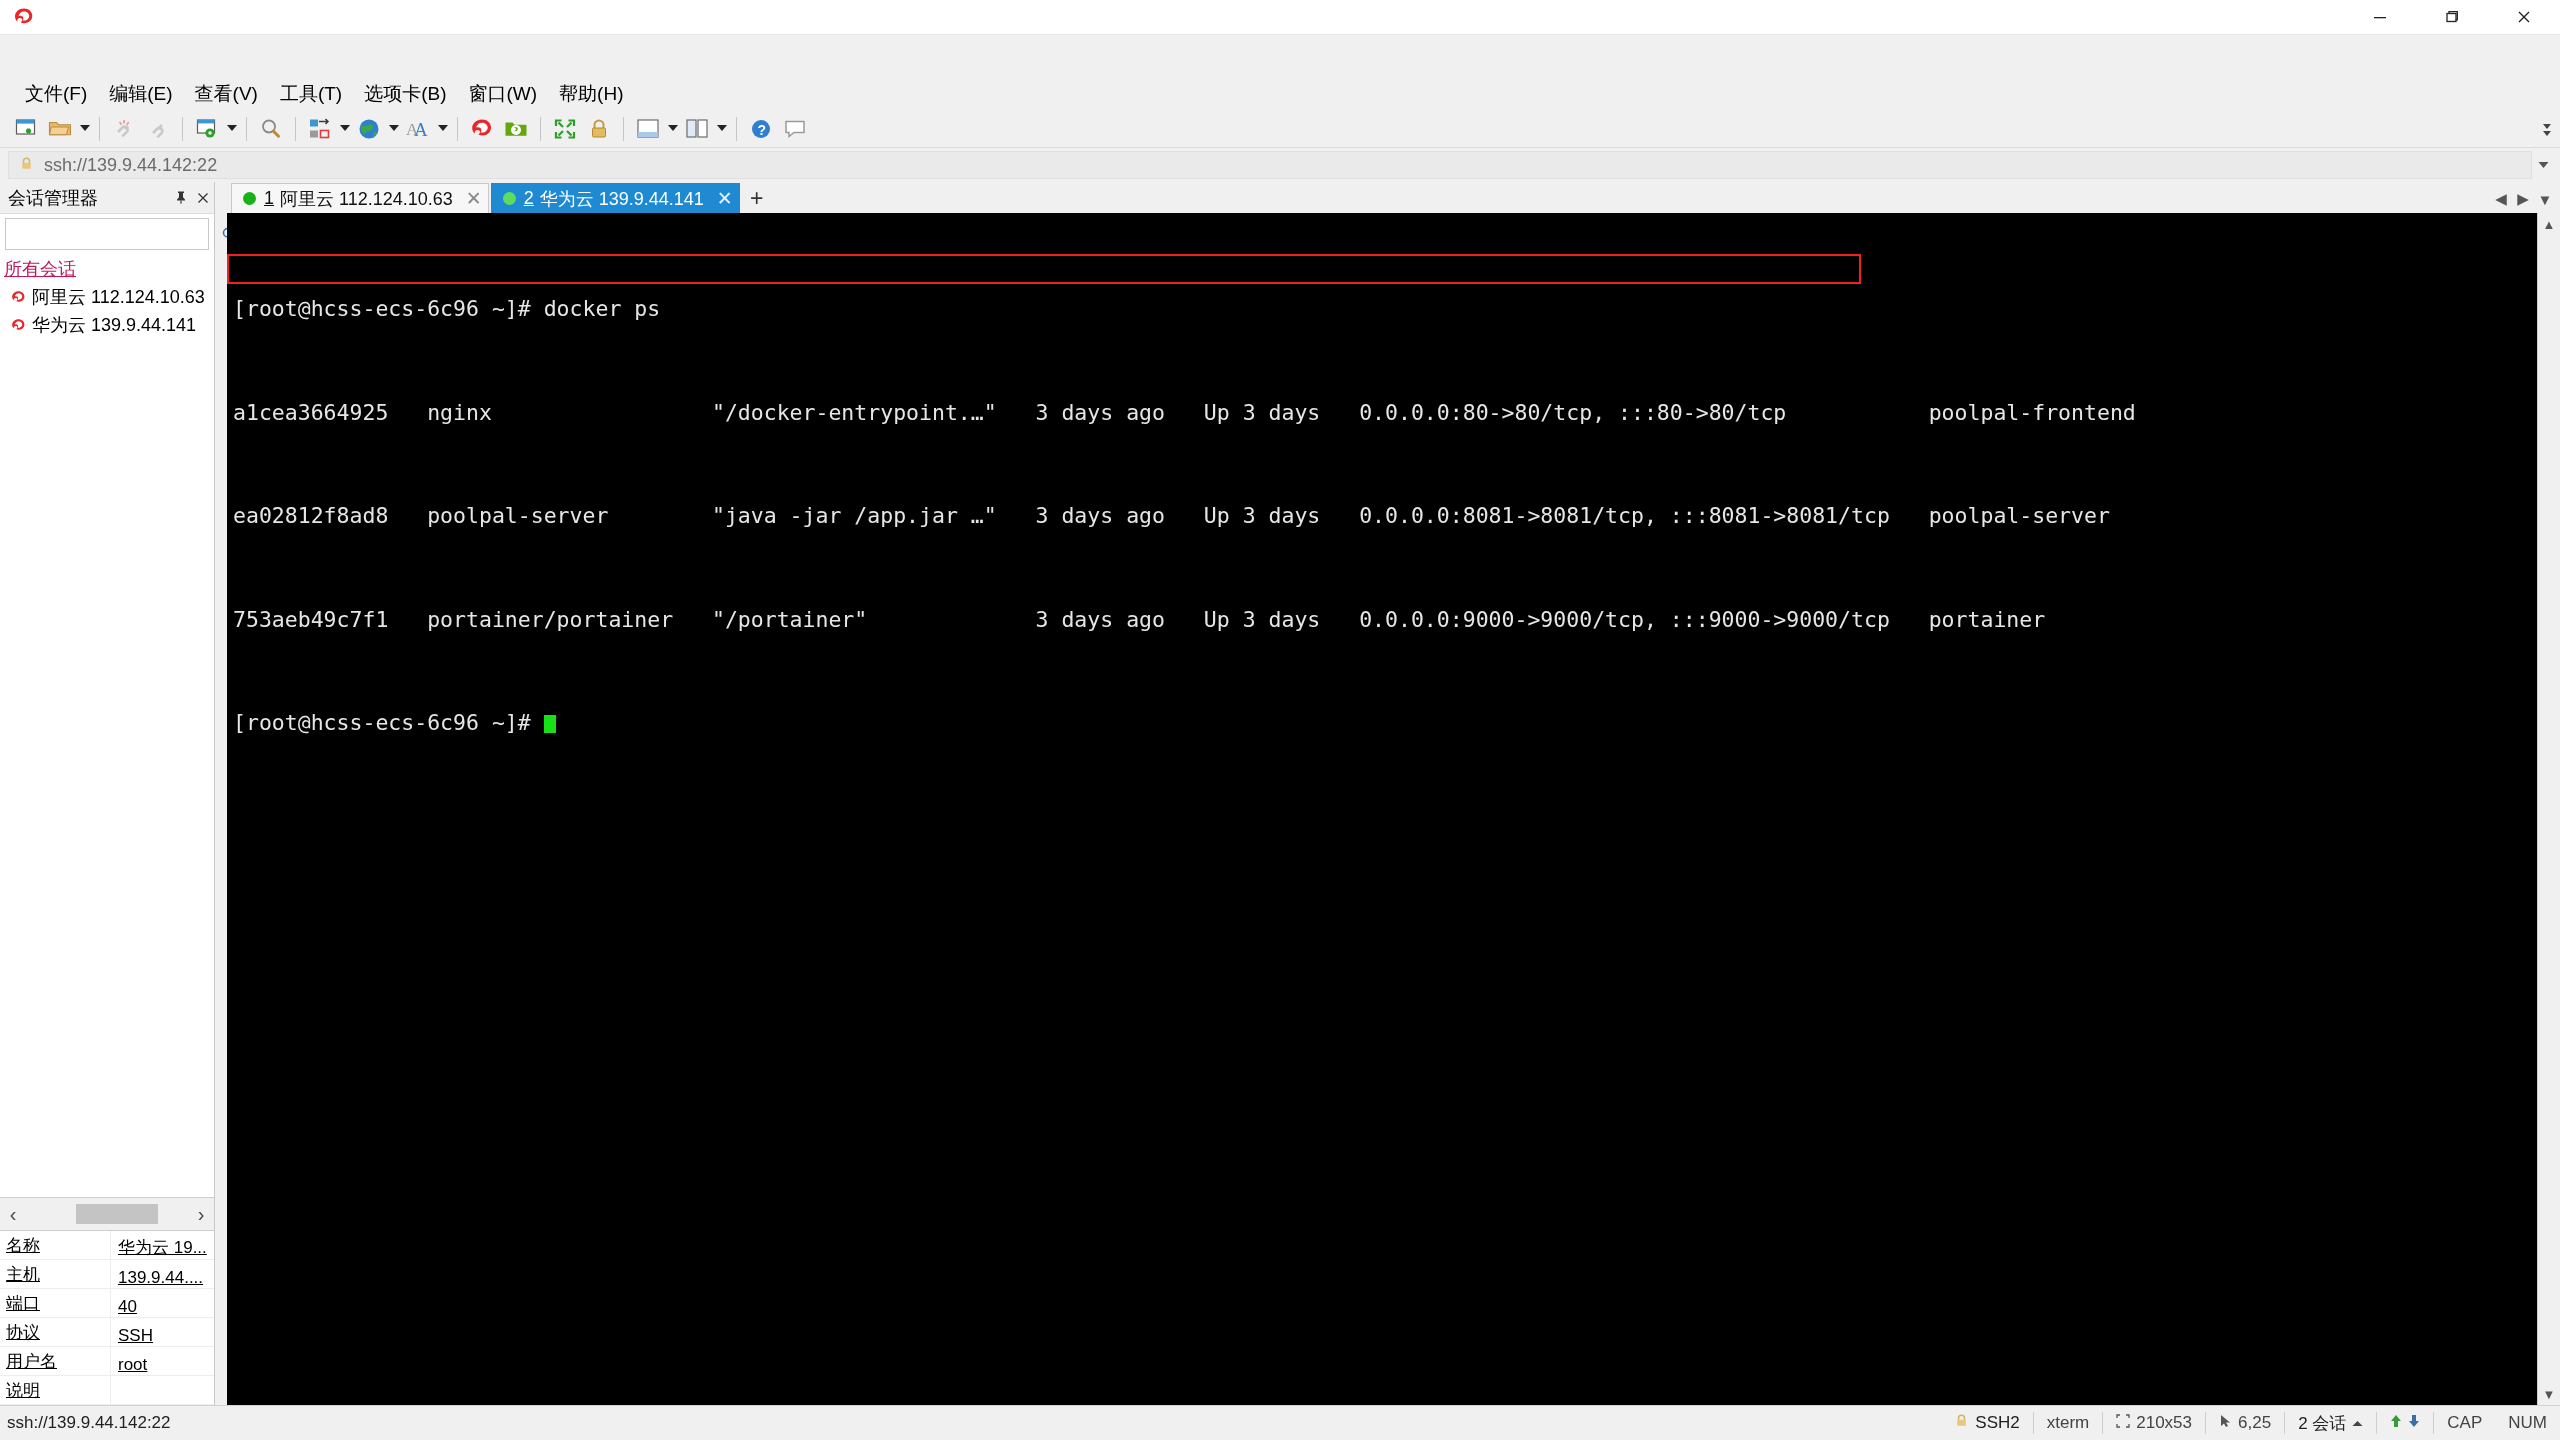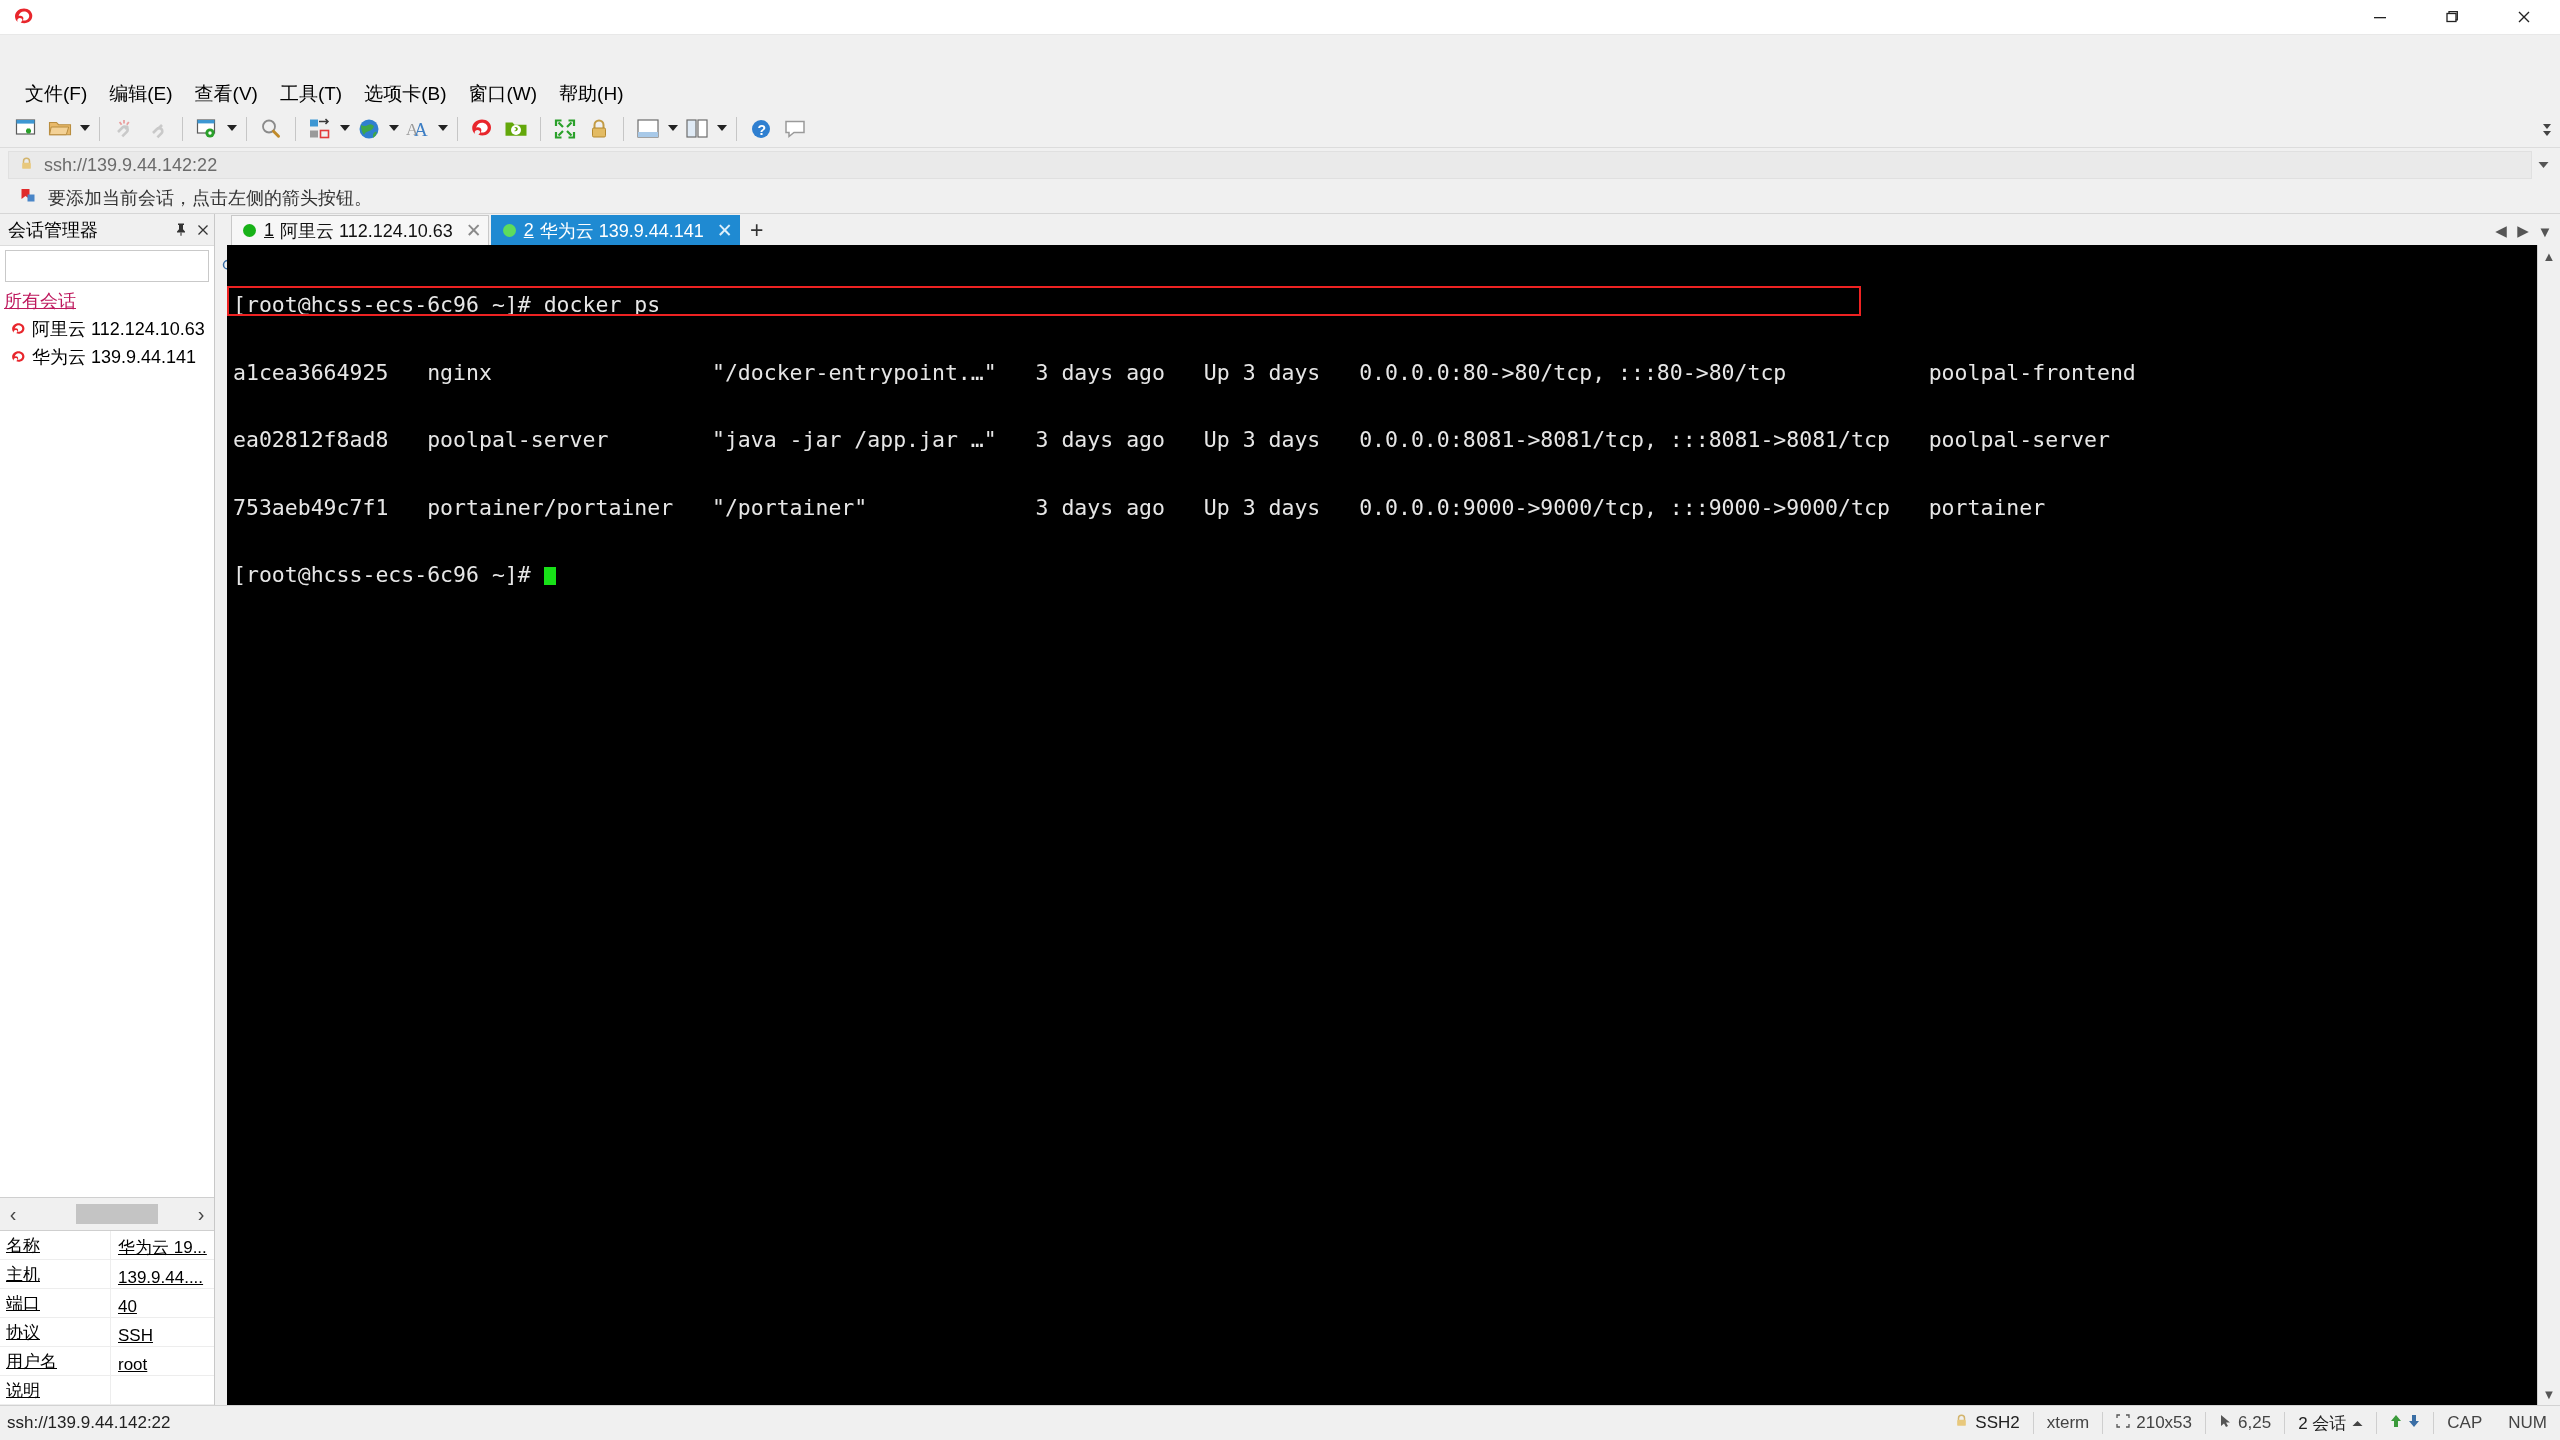--- a/index.html
+++ b/index.html
@@ -129,21 +129,21 @@
   .tab-nav div{width:22px;height:24px;display:flex;align-items:center;justify-content:center;
     font-size:15px;color:#555;}
 
   .termwrap{flex:1;display:flex;min-height:0;background:#000;position:relative;}
   .terminal{
     flex:1;background:#000;color:#e6e6e6;
     font-family:"DejaVu Sans Mono","Liberation Mono",monospace;
     font-size:21.5px;line-height:22.5px;letter-spacing:0px;
     padding:4px 0 0 6px;white-space:pre;overflow:hidden;position:relative;
   }
-  .term-line{height:22.5px;white-space:pre;}
+  .term-line{height:22.5px;white-space:pre;margin-top:36px;}
   .cursor{display:inline-block;width:12px;height:18px;background:#18e018;vertical-align:-3px;}
   .hl-box{
     position:absolute;border:2px solid #ee2222;pointer-events:none;
   }
   .vscroll{
     width:22px;min-width:22px;background:#f0f0f0;border-left:1px solid #d0d0d0;
     display:flex;flex-direction:column;align-items:center;justify-content:space-between;
   }
   .vs-arrow{width:22px;height:22px;display:flex;align-items:center;justify-content:center;
     font-size:13px;color:#555;background:#f0f0f0;}
@@ -399,29 +399,20 @@
       </span>
       <span class="addr-text">ssh://139.9.44.142:22</span>
     </div>
     <div class="addr-caret">
       <svg width="11" height="8" viewBox="0 0 11 8">
           <path d="M0.5 1 L10.5 1 L5.5 7 Z" fill="#555"></path>
         </svg>
     </div>
   </div>
 
-  <div class="noticebar">
-    <span>
-      <svg width="18" height="18" viewBox="0 0 18 18">
-        <path d="M2.5 2 h8 v10 l-4-3 -4 3 z" fill="#e02b2b"></path>
-        <path d="M8.5 7.5 h7 v7 h-7z" fill="#4a86c8"></path>
-      </svg>
-    </span>
-    <span class="notice-text">要添加当前会话，点击左侧的箭头按钮。</span>
-  </div>
 
   <div class="bodyrow">
 
     <div class="sidebar">
       <div class="sb-head">
         <span class="sb-title">会话管理器</span>
         <span class="sb-ico">
           <svg width="14" height="15" viewBox="0 0 14 15">
             <path d="M4 1.5 h6 v1.4 h-1 v4.3 l2 2.2 v1.1 H3 v-1.1 l2-2.2 V2.9 H4z" fill="#333"></path>
             <path d="M7 10.6 v3.2" stroke="#333" stroke-width="1.1"></path>

